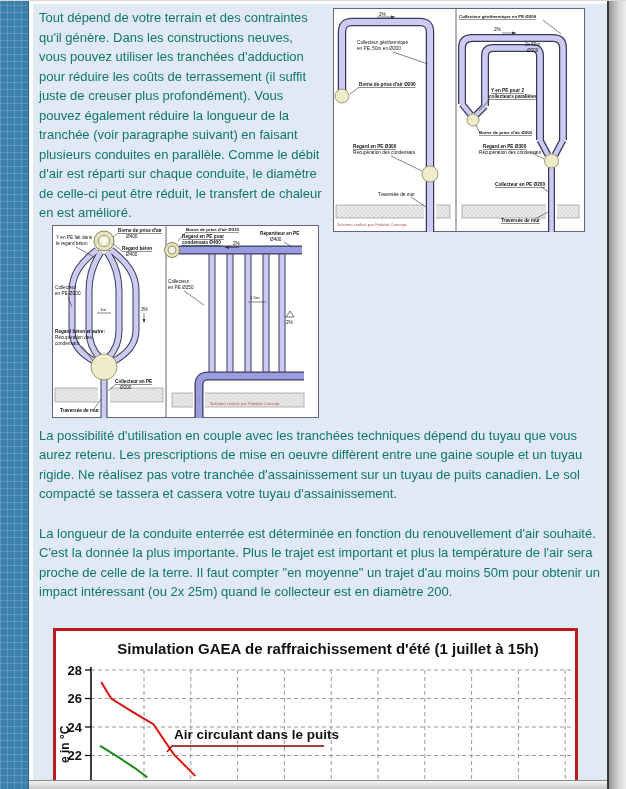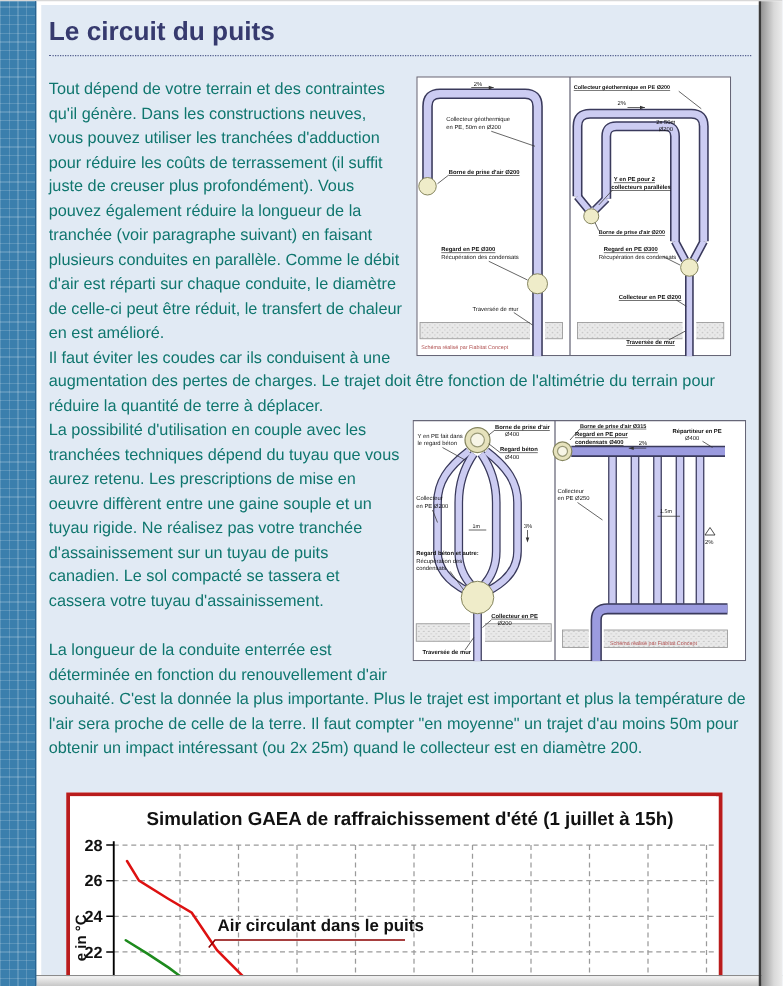--- a/index.html
+++ b/index.html
@@ -46,21 +46,20 @@
 </style>
 </head>
 <body>
 
 <div class="page">
   <div class="left-bar"></div>
   <div class="right-shadow"></div>
   <div class="bottom-bar"></div>
 
   <div class="content">
-    <h1>Le circuit du puits</h1>
 
     <div class="article">
 
       <div class="fig fig1">
         <svg viewBox="0 0 252 224" width="252" height="224">
           <defs>
             <pattern id="sp1" width="4" height="4" patternUnits="userSpaceOnUse">
               <rect width="4" height="4" fill="#e9e9e9"></rect>
               <circle cx="1" cy="1" r="0.5" fill="#a8a8a8"></circle>
               <circle cx="3" cy="3" r="0.5" fill="#bdbdbd"></circle>
@@ -122,21 +121,20 @@
           <text class="dlabel" x="146" y="146">Récupération des condensats</text>
           <path class="leader" d="M197,144 L211,151"></path>
           <text class="dlabel-b" x="162" y="178">Collecteur en PE Ø200</text>
           <path class="leader" d="M208,179 L216,184"></path>
           <text class="dlabel-b" x="168" y="214">Traversée de mur</text>
           <path class="leader" d="M202,211 L215,204"></path>
         </svg>
       </div>
 
       <p>Tout dépend de votre terrain et des contraintes qu'il génère. Dans les constructions neuves, vous pouvez utiliser les tranchées d'adduction pour réduire les coûts de terrassement (il suffit juste de creuser plus profondément). Vous pouvez également réduire la longueur de la tranchée (voir paragraphe suivant) en faisant plusieurs conduites en parallèle. Comme le débit d'air est réparti sur chaque conduite, le diamètre de celle-ci peut être réduit, le transfert de chaleur en est amélioré.</p>
-      <p>Il faut éviter les coudes car ils conduisent à une augmentation des pertes de charges. Le trajet doit être fonction de l'altimétrie du terrain pour réduire la quantité de terre à déplacer.</p>
 
       <div class="fig fig2">
         <svg viewBox="0 0 267 193" width="267" height="193">
           <defs>
             <pattern id="sp2" width="4" height="4" patternUnits="userSpaceOnUse">
               <rect width="4" height="4" fill="#e9e9e9"></rect>
               <circle cx="1" cy="1" r="0.5" fill="#a8a8a8"></circle>
               <circle cx="3" cy="3" r="0.5" fill="#bdbdbd"></circle>
             </pattern>
           </defs>

